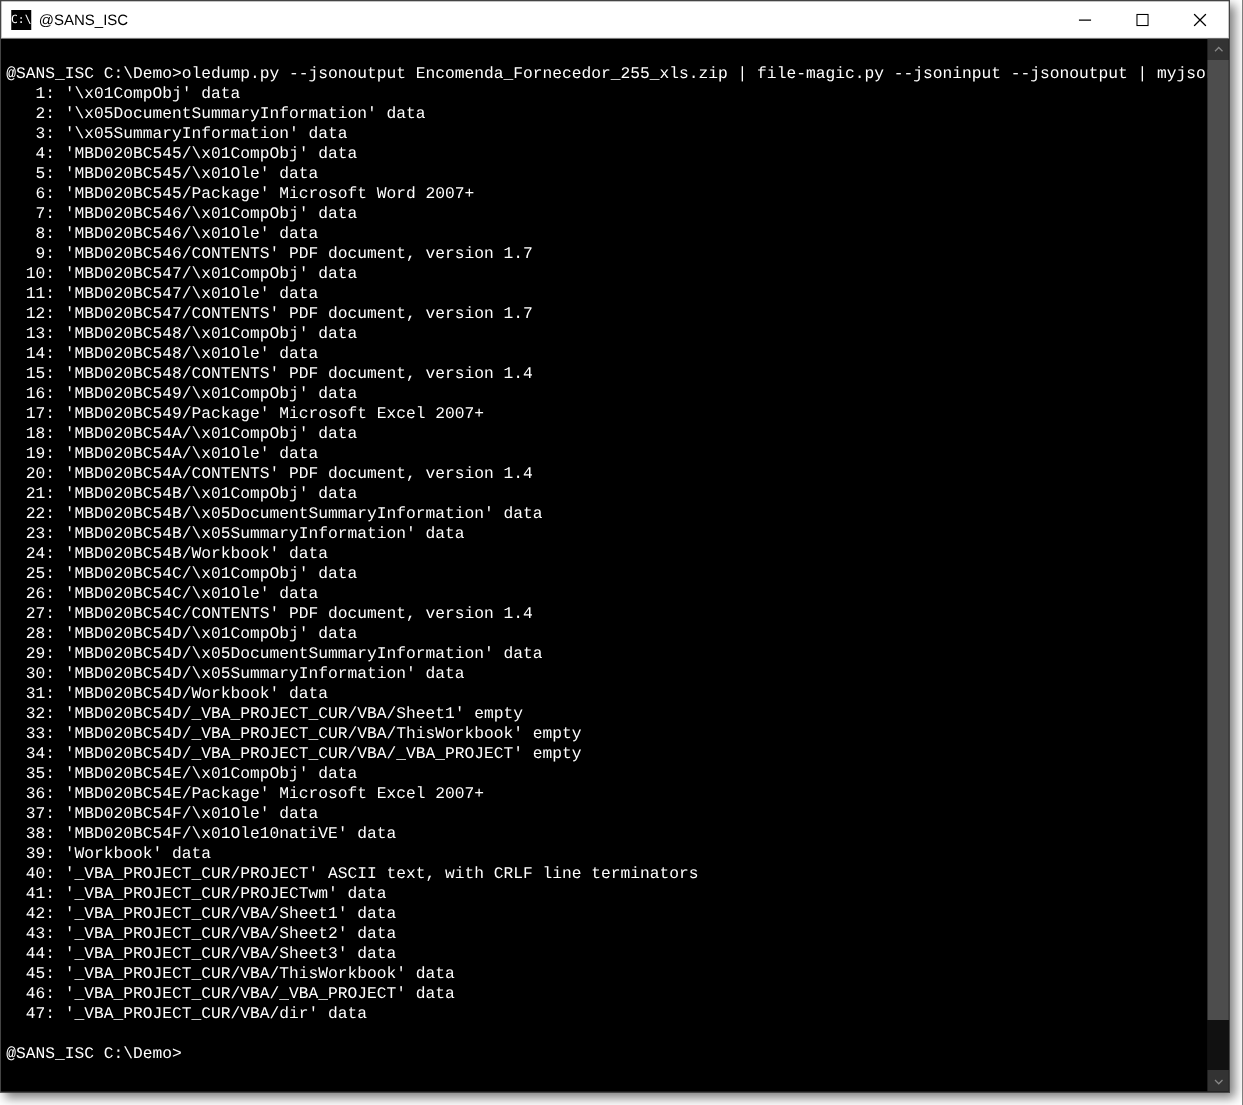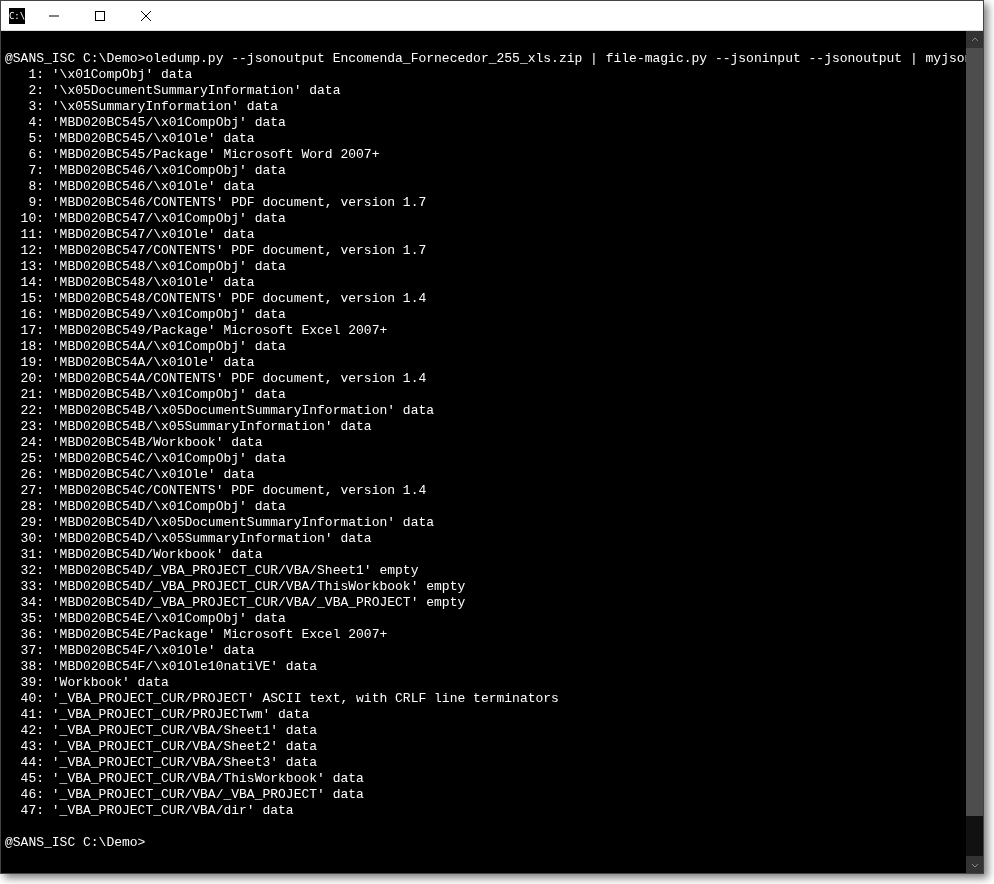--- a/index.html
+++ b/index.html
@@ -103,20 +103,21 @@
     height: 95%;
     background:#4d4d4d;
   }
 </style>
 </head>
 <body>
 
 <div class="window">
   <div class="titlebar">
     <div class="titlebar-icon">C:\</div>
+    <div class="titlebar-title">@SANS_ISC</div>
     <div class="titlebar-buttons">
       <div class="tb-btn">
         <svg width="10" height="10" viewBox="0 0 10 10">
             <path d="M0 5 H10" stroke="#000" stroke-width="1"></path>
           </svg>
       </div>
       <div class="tb-btn">
         <svg width="10" height="10" viewBox="0 0 10 10">
             <rect x="0.5" y="0.5" width="9" height="9" fill="none" stroke="#000" stroke-width="1"></rect>
           </svg>

